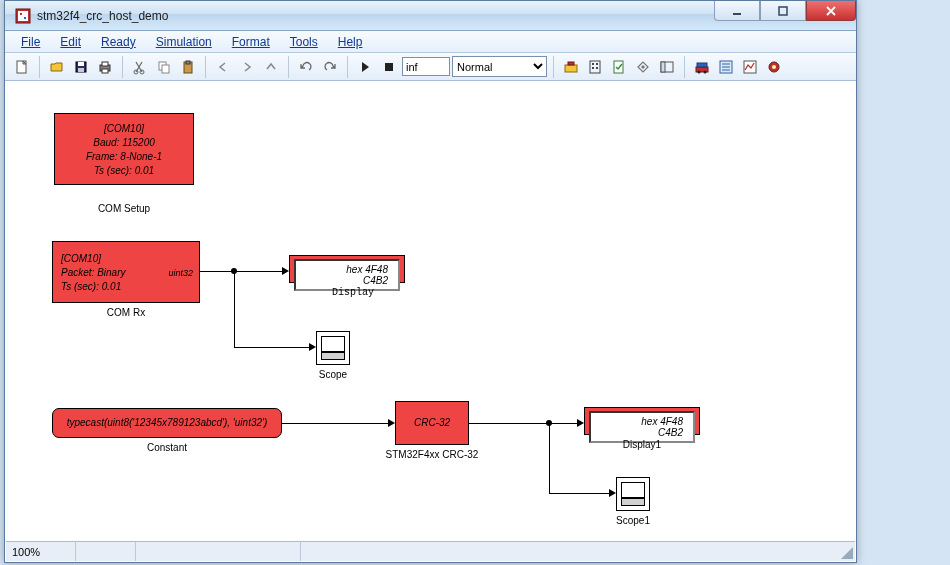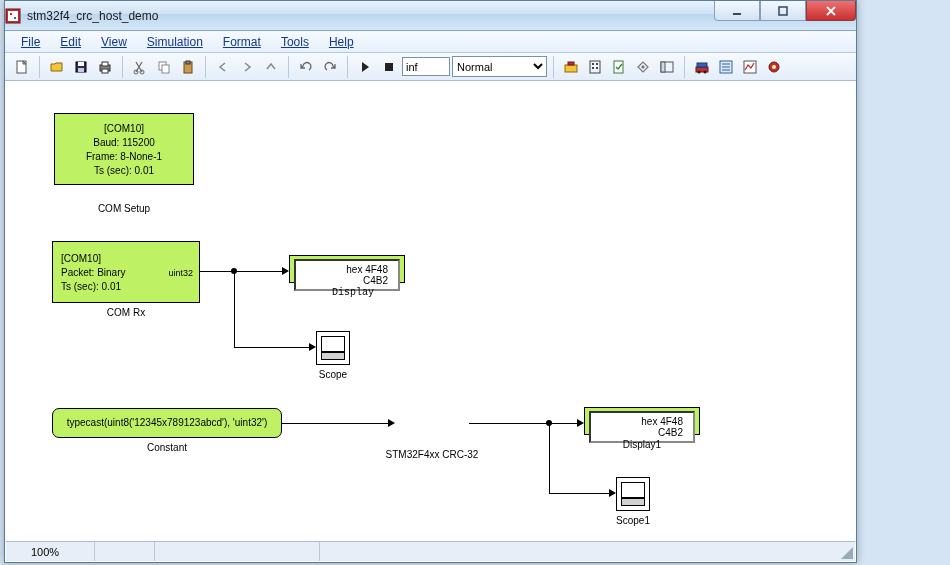--- a/index.html
+++ b/index.html
@@ -18,21 +18,21 @@
     width: 853px; height: 563px;
     background: #fff;
     border: 1px solid #5a7aa0;
     box-shadow: 0 0 8px rgba(0,0,0,.3);
   }
   .titlebar {
     height: 30px;
     background: linear-gradient(#e8f2fb,#cfe2f5 45%,#bcd6ef 46%,#d6e8f8);
     border-bottom: 1px solid #88a3c4;
     display: flex; align-items: center;
-    padding-left: 0;
+    padding-left: 10px;
     position: relative;
   }
   .titlebar .icon {
     width: 16px; height: 16px; margin-right: 6px;
     display: inline-block;
   }
   .title-text { color: #1a1a1a; font-size: 12px; }
   .winbtns { position: absolute; right: 0; top: 0; display: flex; }
   .winbtn {
     width: 46px; height: 20px;
@@ -61,22 +61,22 @@
     border:1px solid transparent;
   }
   .tsep{width:1px;height:22px;background:#b7c9dd;margin:0 4px;}
   .tinput{width:48px;height:19px;border:1px solid #7a90ac;font-size:11px;padding:1px 3px;}
   .tselect{width:95px;height:21px;border:1px solid #7a90ac;font-size:11px;background:#fff;}
   .canvas {
     position:absolute; left:1px; right:1px; top:82px; bottom:22px;
     background:#fff; overflow:hidden;
   }
   .block {
-    position:absolute; background:#bef264; border:1px solid #000;
-    font-size:10px; text-align:center;
+    position:absolute; background:#ef4444; border:1px solid #000;
+    font-size:10px; text-align:center;font-style:italic;
   }
   .block-label { position:absolute; font-size:10px; text-align:center; color:#000; white-space:nowrap;}
   .port-lbl{position:absolute;font-size:9px;}
   .wire{position:absolute;background:#000;}
   .arrowR{position:absolute;width:0;height:0;border-top:4px solid transparent;border-bottom:4px solid transparent;border-left:7px solid #000;}
   .display-box{border:2px inset #888;font-size:10px;padding:3px 10px 3px 28px;text-align:right;min-width:95px;display:inline-block;background:#fff;}
   .scope-blk{position:absolute;border:1px solid #000;width:34px;height:34px;background:#fff;}
   .scope-blk::before{content:"";position:absolute;left:4px;top:4px;right:4px;bottom:12px;border:1px solid #000;background:#fff;}
   .scope-blk::after{content:"";position:absolute;left:4px;right:4px;bottom:4px;height:6px;border:1px solid #000;background:#d0d0d0;}
   .node{position:absolute;width:6px;height:6px;background:#000;border-radius:50%;}
@@ -119,21 +119,21 @@
           <svg viewBox="0 0 12 12">
             <path d="M2 2 L10 10 M10 2 L2 10" stroke="#fff" stroke-width="1.8"></path>
           </svg>
         </div>
     </div>
   </div>
 
   <div class="menubar">
     <span class="menuitem">File</span>
     <span class="menuitem">Edit</span>
-    <span class="menuitem">View</span>
+    <span class="menuitem">Ready</span>
     <span class="menuitem">Simulation</span>
     <span class="menuitem">Format</span>
     <span class="menuitem">Tools</span>
     <span class="menuitem">Help</span>
   </div>
 
   <div class="toolbar">
     <div class="tbtn">
         <svg width="16" height="16">
           <rect x="3" y="2" width="9" height="12" fill="#fff" stroke="#555"></rect>
@@ -320,20 +320,23 @@
     <div class="block-label" style="left:300px;top:286px;width:54px;">Scope</div>
 
     <div class="block" style="left:46px;top:325px;width:230px;height:30px;line-height:28px;font-size:10px;border-radius:7px;">
       <span>typecast(uint8('12345x789123abcd'), 'uint32')</span>
     </div>
     <div class="block-label" style="left:46px;top:359px;width:230px;">Constant</div>
 
     <div class="wire" style="left:276px;top:340px;width:106px;height:1px;"></div>
     <div class="arrowR" style="left:382px;top:336px;"></div>
 
+    <div class="block" style="left:389px;top:318px;width:74px;height:44px;line-height:42px;font-size:10px;">
+      <span>CRC-32</span>
+    </div>
     <div class="block-label" style="left:369px;top:366px;width:114px;">STM32F4xx CRC-32</div>
 
     <div class="wire" style="left:463px;top:340px;width:108px;height:1px;"></div>
     <div class="arrowR" style="left:571px;top:336px;"></div>
 
     <div class="node" style="left:540px;top:337px;"></div>
     <div class="wire" style="left:543px;top:340px;width:1px;height:70px;"></div>
     <div class="wire" style="left:543px;top:410px;width:60px;height:1px;"></div>
     <div class="arrowR" style="left:603px;top:406px;"></div>
 
@@ -341,19 +344,19 @@
       <div class="display-box">hex 4F48 C4B2</div>
     </div>
     <div class="block-label" style="left:578px;top:356px;width:116px;">Display1</div>
 
     <div class="scope-blk" style="left:610px;top:394px;"></div>
     <div class="block-label" style="left:600px;top:432px;width:54px;">Scope1</div>
 
   </div>
 
   <div class="statusbar">
-    <div class="status-cell" style="width:70px;margin-left:19px;">100%</div>
+    <div class="status-cell" style="width:70px;">100%</div>
     <div class="status-cell" style="width:60px;"></div>
     <div class="status-cell" style="width:165px;"></div>
     <div class="resizer"></div>
   </div>
 
 </div>
 
 </body></html>

